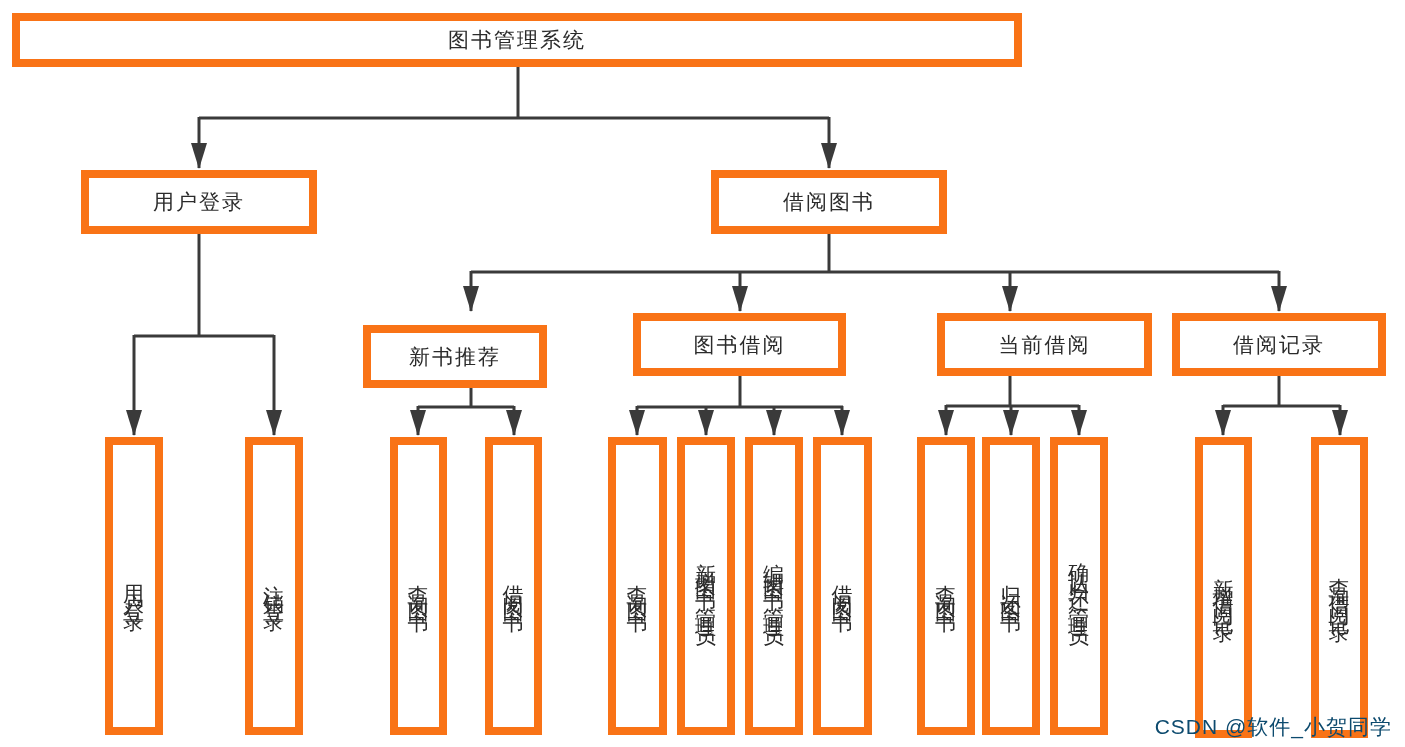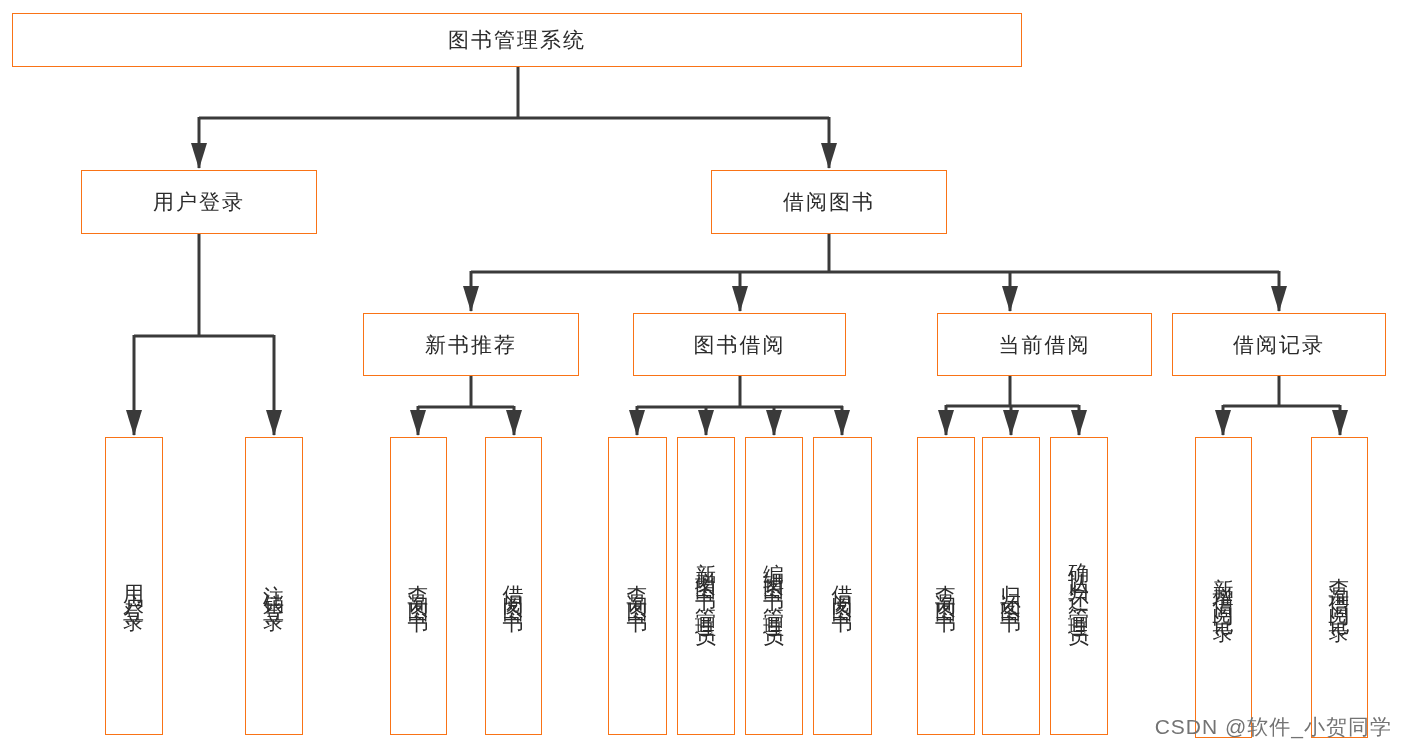--- a/index.html
+++ b/index.html
@@ -7,40 +7,40 @@
     position:relative;
     width:1405px;height:747px;
     background:#ffffff;
     font-family:"Liberation Sans","DejaVu Sans",sans-serif;
     overflow:hidden;
   }
   .connectors{position:absolute;left:0;top:0;width:1405px;height:747px;}
   .node{
     position:absolute;
     box-sizing:border-box;
-    border:1px solid #f97316;
+    border:8px solid #f97316;
     background:#ffffff;
     color:#2b2b2b;
     display:flex;align-items:center;justify-content:center;
     font-size:21px;
     letter-spacing:2px;
     white-space:nowrap;
   }
   .vnode{
     writing-mode:vertical-rl;
     text-orientation:mixed;
     letter-spacing:9px;
     line-height:1;
     white-space:normal;
   }
   .watermark{
     position:absolute;
     right:13px;top:713px;
     font-size:21px;
-    color:#737373;
+    color:#0c4a6e;
     letter-spacing:1px;
   }
 </style>
 </head>
 <body>
 
 <div class="canvas">
 
   <svg class="connectors" viewBox="0 0 1405 747" xmlns="http://www.w3.org/2000/svg">
     <defs>
@@ -102,21 +102,21 @@
       <path d="M1223,405 V435" marker-end="url(#arrow)"></path>
       <path d="M1340,405 V435" marker-end="url(#arrow)"></path>
     </g>
   </svg>
 
   <div class="node" style="left:12px;top:13px;width:1010px;height:54px;">图书管理系统</div>
 
   <div class="node" style="left:81px;top:170px;width:236px;height:64px;">用户登录</div>
   <div class="node" style="left:711px;top:170px;width:236px;height:64px;">借阅图书</div>
 
-  <div class="node" style="left:363px;top:313px;width:216px;height:63px;">新书推荐</div>
+  <div class="node" style="left:363px;top:325px;width:184px;height:63px;">新书推荐</div>
   <div class="node" style="left:633px;top:313px;width:213px;height:63px;">图书借阅</div>
   <div class="node" style="left:902px;top:313px;width:215px;height:63px;margin-left:35px;">当前借阅</div>
   <div class="node" style="left:1172px;top:313px;width:214px;height:63px;">借阅记录</div>
 
   <div class="node vnode" style="left:105px;top:437px;width:58px;height:298px;">用户登录</div>
   <div class="node vnode" style="left:245px;top:437px;width:58px;height:298px;">注销登录</div>
 
   <div class="node vnode" style="left:390px;top:437px;width:57px;height:298px;">查询图书</div>
   <div class="node vnode" style="left:485px;top:437px;width:57px;height:298px;">借阅图书</div>
 

